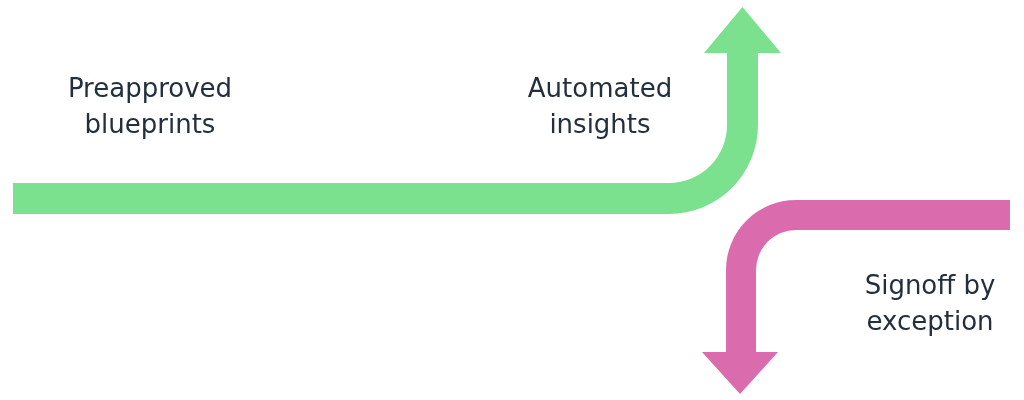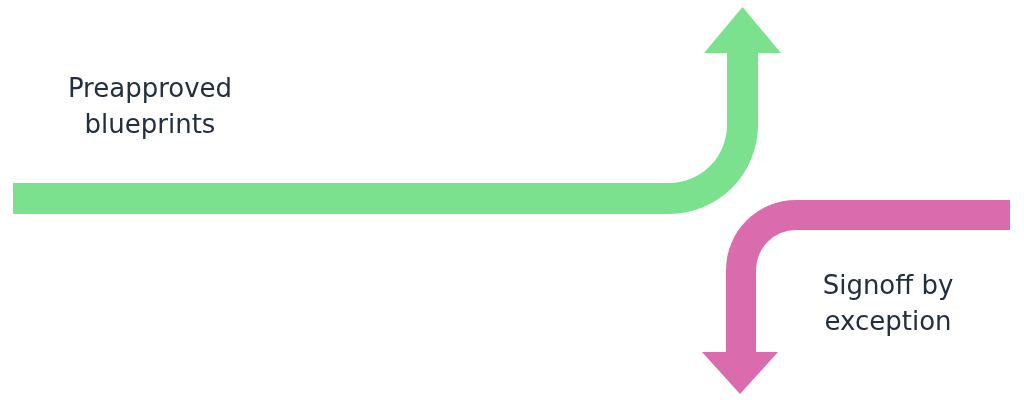--- a/index.html
+++ b/index.html
@@ -38,33 +38,34 @@
     font-size: 26px;
     line-height: 36px;
     font-weight: 500;
     color: var(--text-color);
     letter-spacing: 0px;
     user-select: none;
   }
   .label-preapproved { left: 55px;  top: 70px; }
   .label-distributed { left: 294px; top: 70px; }
   .label-automated   { left: 505px; top: 70px; }
-  .label-signoff     { left: 793px; top: 267px; }
+  .label-signoff     { left: 835px; top: 267px; }
 </style>
 </head>
 <body>
 
 <div class="canvas">
 
   <svg class="arrows" viewBox="0 0 1024 400" xmlns="http://www.w3.org/2000/svg">
 
     <path d="M 13 183 H 669 A 58 58 0 0 0 727 125 V 53 H 704 L 742.5 7 L 781 53 H 758 V 125 A 89 89 0 0 1 669 214 H 13 Z" fill="#7ce18f"></path>
 
     <path d="M 1010 200 H 796 A 70 70 0 0 0 726 270 V 352 H 702 L 740 394 L 778 352 H 756 V 270 A 40 40 0 0 1 796 230 H 1010 Z" fill="#da6cae"></path>
   </svg>
 
   <div class="flow-label label-preapproved">Preapproved blueprints</div>
 
 
+  <div class="flow-label label-automated">Automated insights</div>
 
   <div class="flow-label label-signoff">Signoff by exception</div>
 
 </div>
 
 </body></html>

